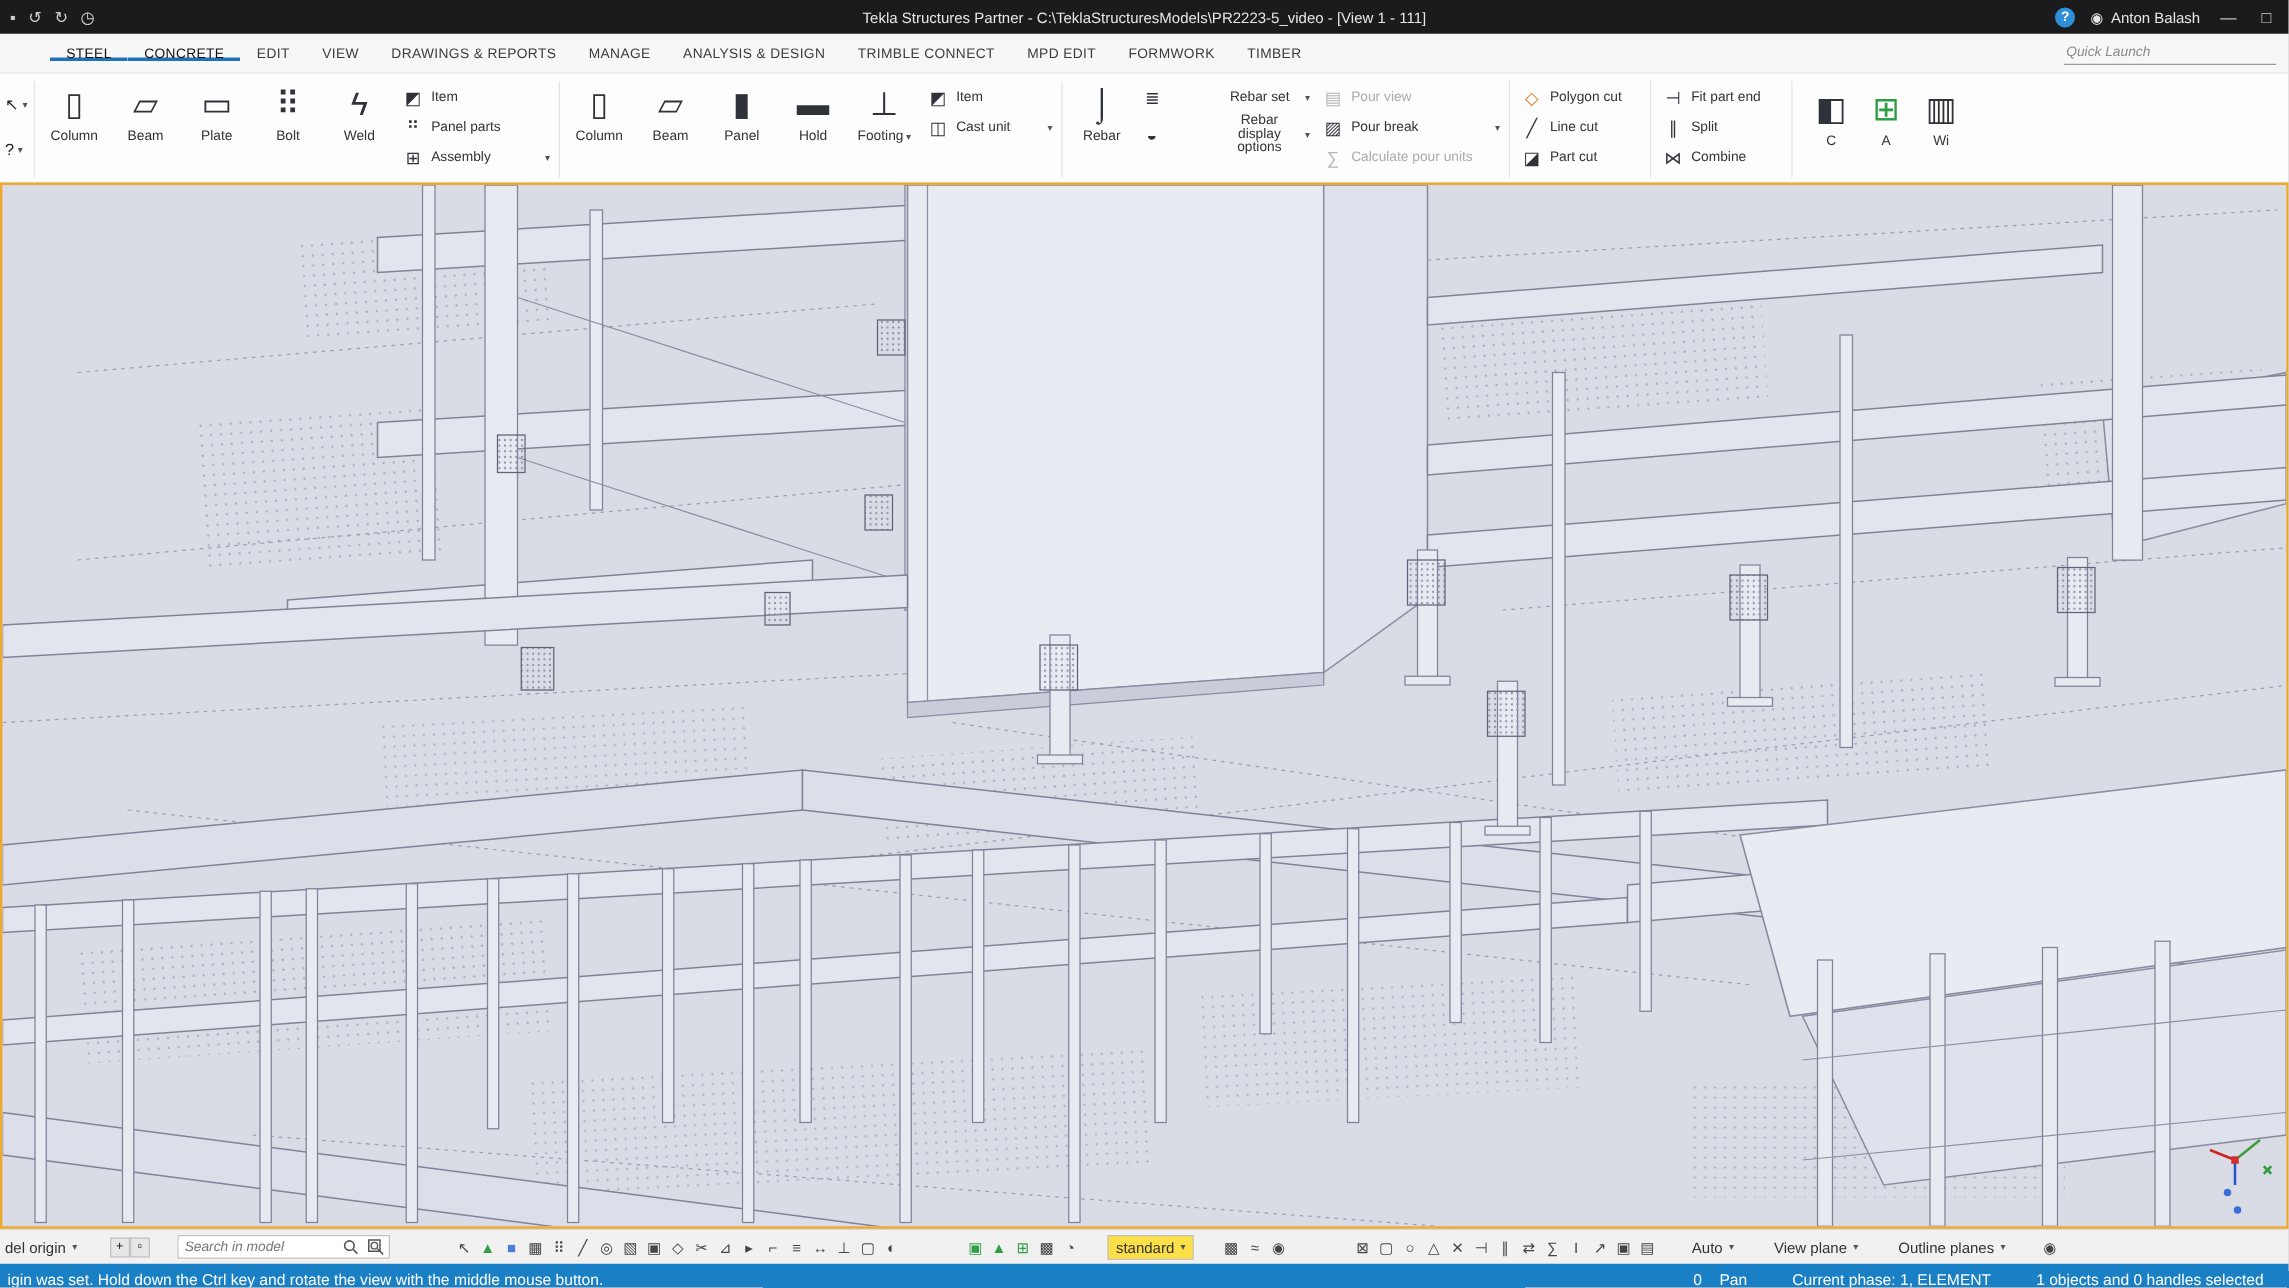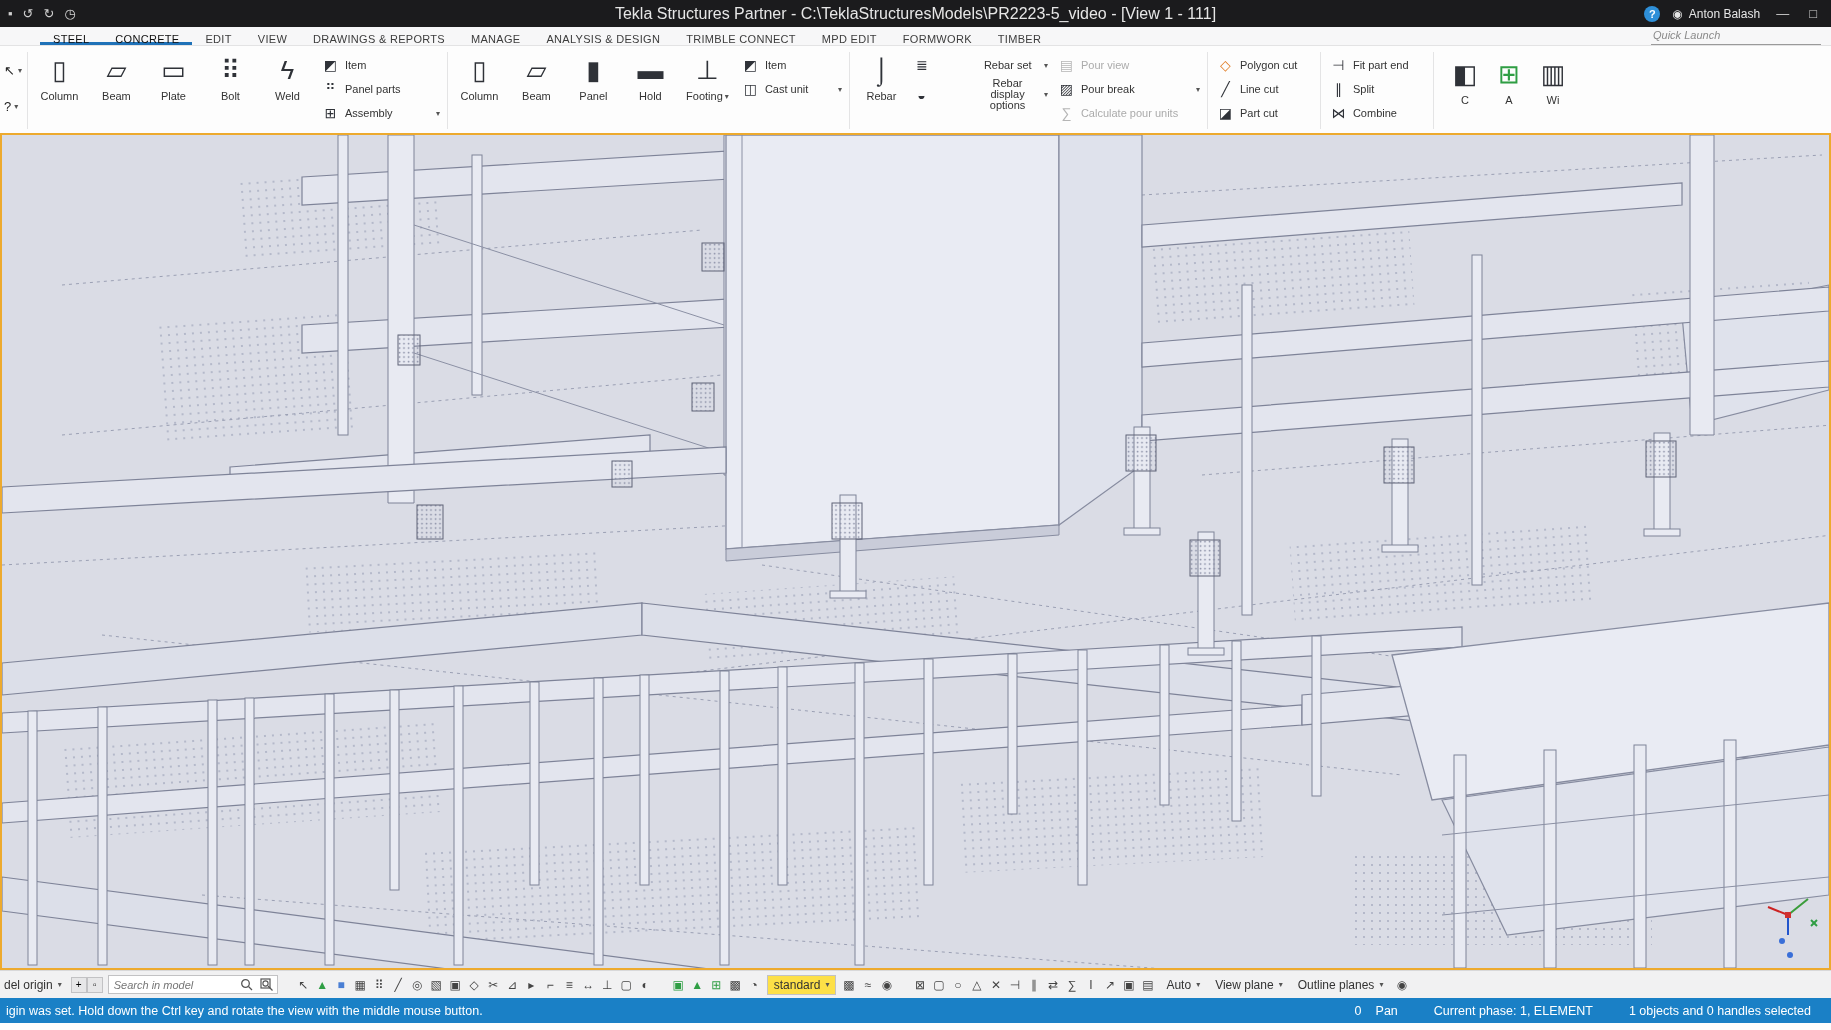--- a/index.html
+++ b/index.html
@@ -3,28 +3,28 @@
 <meta charset="utf-8">
 <style>
   * { margin:0; padding:0; box-sizing:border-box; }
   body { font-family:"Liberation Sans", sans-serif; background:#888; }
   .app { position:relative; width:1831px; height:1030px; background:#fdfdfd; overflow:hidden; }
 
   
   .titlebar { height:27px; background:#1b1b1d; color:#dcdcdc; display:flex; align-items:center; position:relative; font-size:12px; }
   .tb-left { display:flex; align-items:center; gap:10px; padding-left:8px; z-index:2; }
   .tb-ico { color:#cfcfcf; font-size:13px; cursor:pointer; }
-  .tb-title { position:absolute; left:0; right:0; text-align:center; font-size:16px; color:#e6e6e6; }
+  .tb-title { position:absolute; left:0; right:0; text-align:center; font-size:12px; color:#e6e6e6; }
   .tb-right { margin-left:auto; display:flex; align-items:center; gap:12px; padding-right:10px; z-index:2; }
   .help-dot { width:16px; height:16px; border-radius:50%; background:#2e8fd8; color:#fff; font-size:11px; font-weight:bold; display:flex; align-items:center; justify-content:center; }
   .user { display:flex; align-items:center; gap:6px; font-size:12px; color:#e6e6e6; }
   .win-btn { color:#cfcfcf; font-size:13px; padding:0 4px; }
 
   
-  .menubar { height:19px; background:#f7f7f8; border-bottom:1px solid #e3e3e4; display:flex; align-items:flex-end; }
+  .menubar { height:32px; background:#f7f7f8; border-bottom:1px solid #e3e3e4; display:flex; align-items:center; }
   .tabs { display:flex; padding-left:40px; }
   .tab { font-size:11px; letter-spacing:.3px; color:#3c3c3c; padding:0 13px; display:flex; align-items:center; cursor:pointer; }
   .tab.active { color:#101010; box-shadow:inset 0 -3px 0 #1f72b8; }
   .quick-launch { margin-left:auto; margin-right:10px; display:flex; align-items:flex-end; }
   .quick-launch .ql { font-size:11px; font-style:italic; color:#8a8a8a; border-bottom:1px solid #9a9a9a; width:170px; padding:3px 2px; }
 
   
   .ribbon { height:87px; background:#fdfdfd; display:flex; align-items:stretch; overflow:hidden; padding-top:2px; }
   .rb-sep { width:1px; background:#e4e4e5; margin:4px 3px; }
   .rb-tools { display:flex; flex-direction:column; justify-content:space-around; padding:4px 2px 8px 4px; }
@@ -42,21 +42,21 @@
   .rb-row .caret { margin-left:auto; }
   .rb-row.disabled { color:#ababab; }
   .rb-row.disabled .glyph { color:#b5b5b5; }
   .rb-clip { display:flex; padding-top:4px; margin-left:6px; }
 
   
   .viewport { height:837px; border:2px solid #edaa2e; background:#dadce5; position:relative; overflow:hidden; }
   .viewport svg { display:block; }
 
   
-  .bottombar { height:28px; background:#f1f1f2; border-top:1px solid #d8d8d9; display:flex; align-items:center; gap:3px; padding:0 4px; font-size:12px; color:#333; overflow:hidden; }
+  .bottombar { height:28px; background:#f1f1f2; border-top:1px solid #d8d8d9; display:flex; align-items:center; gap:20px; padding:0 4px; font-size:12px; color:#333; overflow:hidden; }
   .dd { display:flex; align-items:center; gap:5px; padding:2px 6px; cursor:pointer; white-space:nowrap; }
   .dd.boxed { border:1px solid #c2c2c4; background:#fde047; }
   .mini-sq { width:16px; height:16px; border:1px solid #c2c2c4; background:#e7e7e8; font-size:10px; display:flex; align-items:center; justify-content:center; cursor:pointer; }
   .search-box { display:flex; align-items:center; background:#fff; border:1px solid #c2c2c4; height:19px; margin:0 2px; }
   .search-box input { border:none; outline:none; width:128px; font-size:11px; font-style:italic; padding:0 5px; font-family:inherit; }
   .icon-btn { width:19px; height:19px; display:flex; align-items:center; justify-content:center; font-size:12px; color:#444; cursor:pointer; background:none; border:none; font-family:inherit; }
   .tb-gap { width:8px; }
   .icons-row { display:flex; align-items:center; }
 
   

